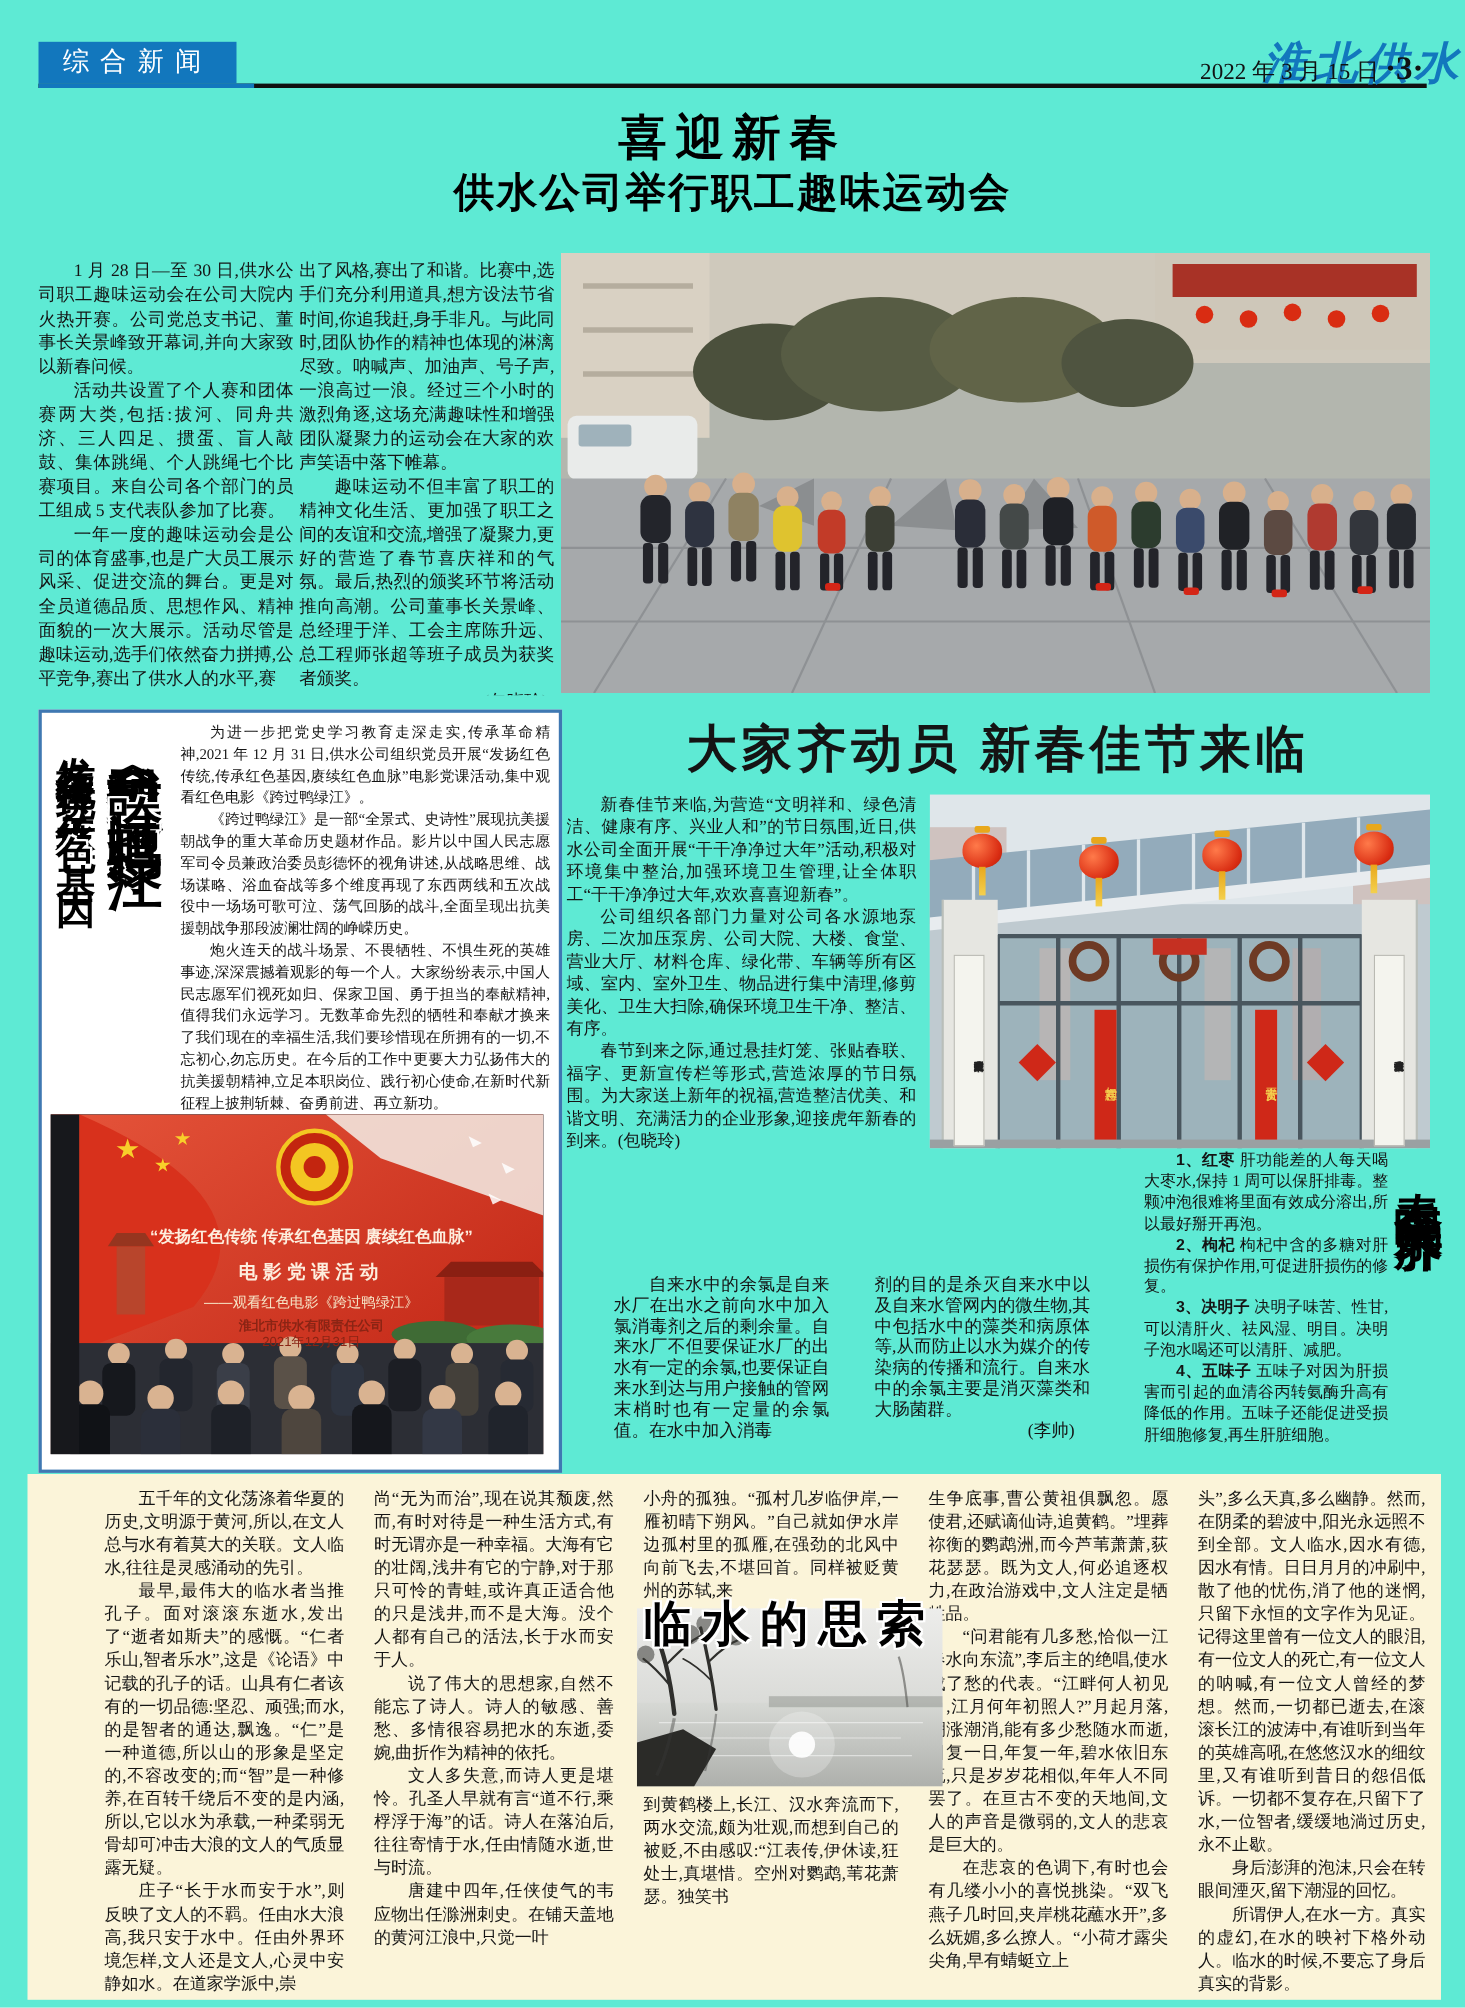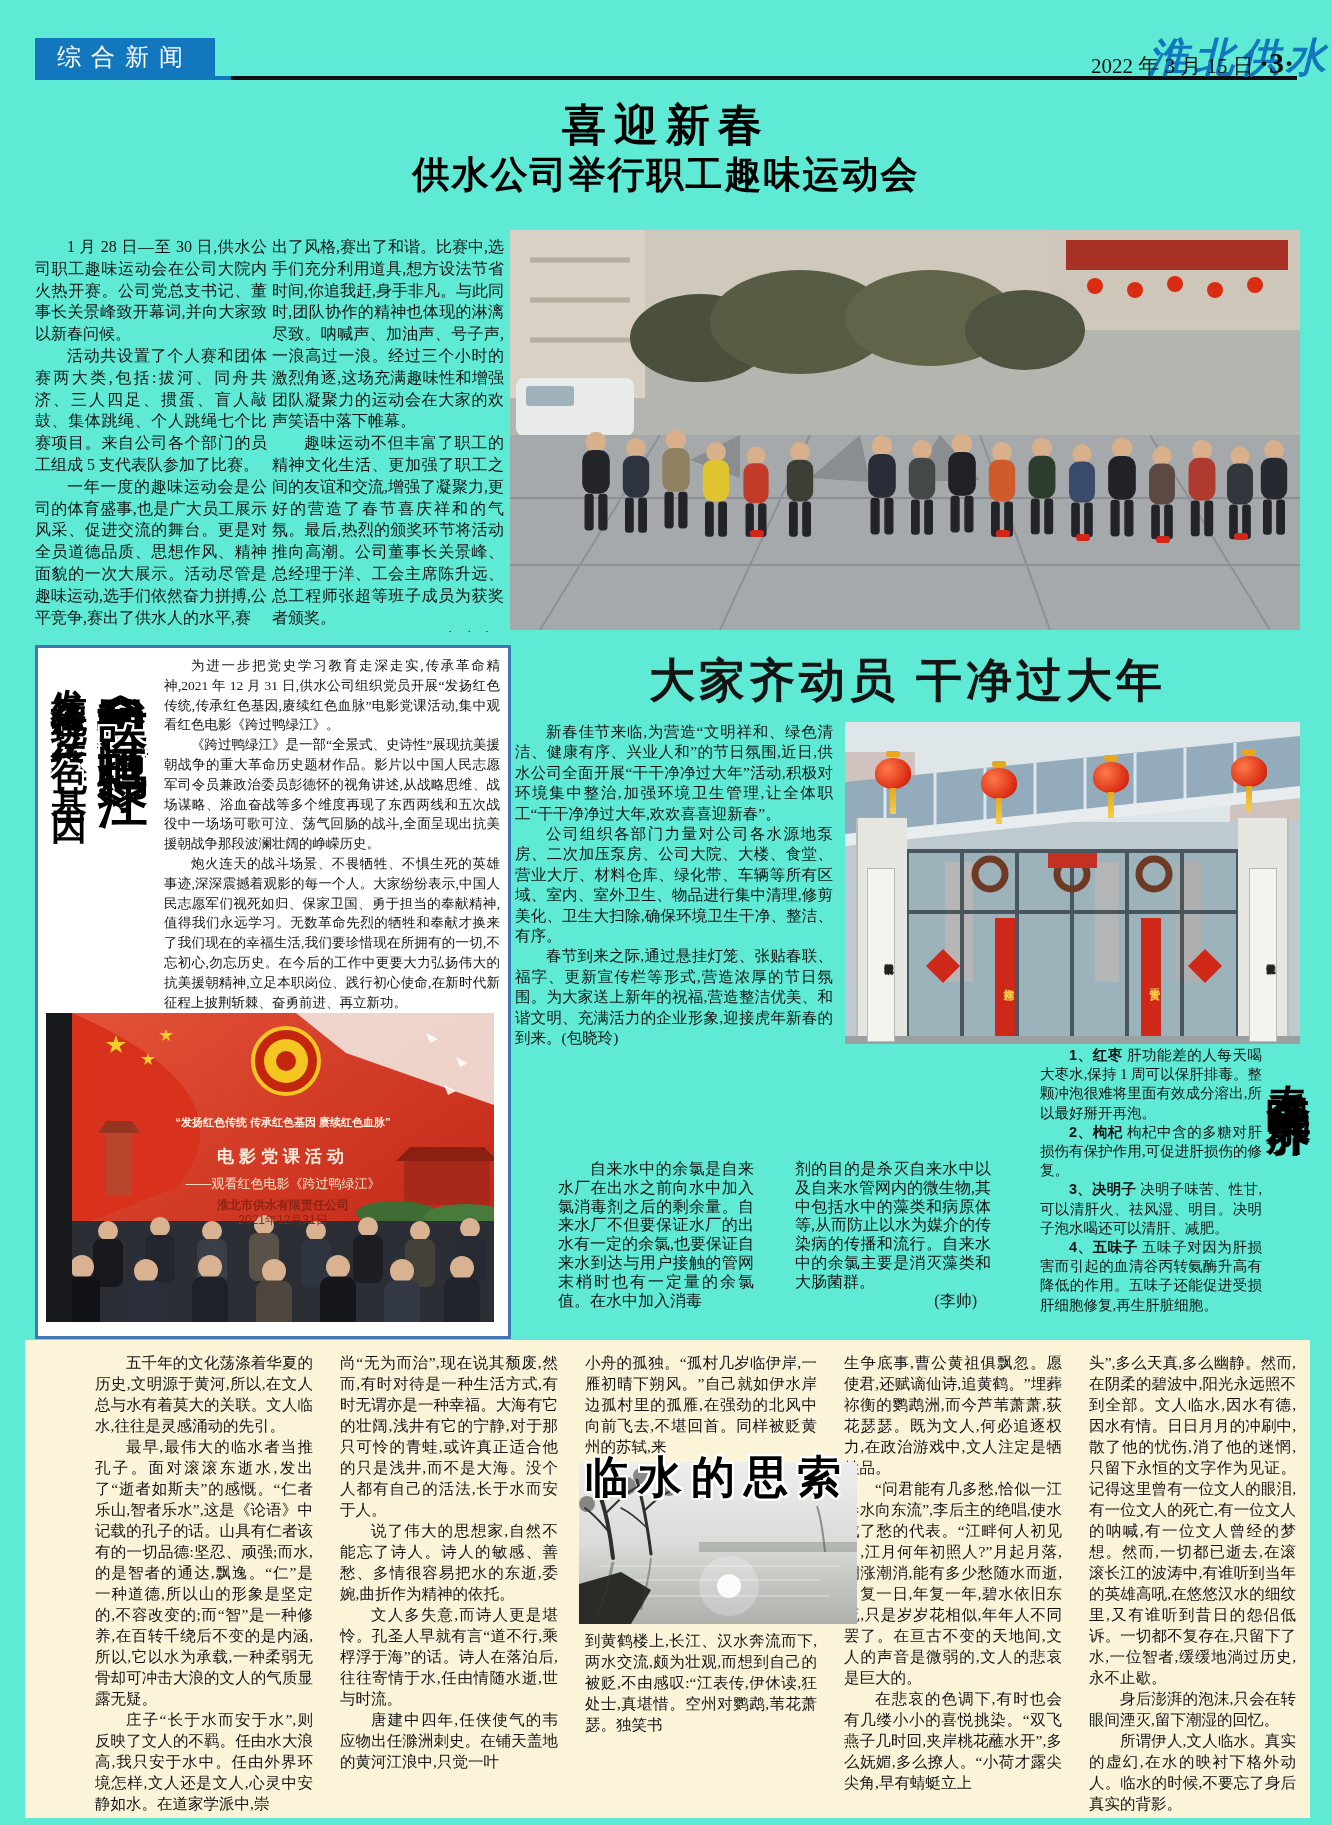--- a/index.html
+++ b/index.html
@@ -221,29 +221,29 @@
         <use href="#crw" transform="translate(424,215)" color="#262a33"></use>
         <use href="#crw" transform="translate(36,254) scale(1.2)" color="#101216"></use>
         <use href="#crw" transform="translate(100,258) scale(1.2)" color="#2b2f3a"></use>
         <use href="#crw" transform="translate(164,254) scale(1.2)" color="#1e2128"></use>
         <use href="#crw" transform="translate(228,258) scale(1.2)" color="#4e463e"></use>
         <use href="#crw" transform="translate(292,254) scale(1.2)" color="#15171c"></use>
         <use href="#crw" transform="translate(356,258) scale(1.2)" color="#333845"></use>
         <use href="#crw" transform="translate(416,255) scale(1.2)" color="#20242c"></use>
         <rect x="0" y="0" width="26" height="309" fill="#17181c"></rect>
       </svg>
-      <div class="poster-line" style="top:102px;font-size:11px;font-weight:bold;">“发扬红色传统 传承红色基因 赓续红色血脉”</div>
+      <div class="poster-line" style="top:102px;font-size:15px;font-weight:bold;">“发扬红色传统 传承红色基因 赓续红色血脉”</div>
       <div class="poster-line" style="top:132px;font-size:17px;font-weight:bold;letter-spacing:5px;">电影党课活动</div>
       <div class="poster-line" style="top:162px;font-size:13px;color:#f6e6c8;">——观看红色电影《跨过鸭绿江》</div>
       <div class="poster-line" style="top:184px;font-size:12px;color:#8a2414;font-weight:bold;">淮北市供水有限责任公司</div>
       <div class="poster-line" style="top:199px;font-size:12px;color:#8a2414;">2021年12月31日</div>
     </div>
   </div>
 
-  <div class="abs headline2 hei">大家齐动员  干净过大年</div>
+  <div class="abs headline2 hei">大家齐动员  新春佳节来临</div>
   <div class="abs clean-text jt">
     <p class="ind">新春佳节来临,为营造“文明祥和、绿色清洁、健康有序、兴业人和”的节日氛围,近日,供水公司全面开展“干干净净过大年”活动,积极对环境集中整治,加强环境卫生管理,让全体职工“干干净净过大年,欢欢喜喜迎新春”。</p>
     <p class="ind">公司组织各部门力量对公司各水源地泵房、二次加压泵房、公司大院、大楼、食堂、营业大厅、材料仓库、绿化带、车辆等所有区域、室内、室外卫生、物品进行集中清理,修剪美化、卫生大扫除,确保环境卫生干净、整洁、有序。</p>
     <p class="ind">春节到来之际,通过悬挂灯笼、张贴春联、福字、更新宣传栏等形式,营造浓厚的节日氛围。为大家送上新年的祝福,营造整洁优美、和谐文明、充满活力的企业形象,迎接虎年新春的到来。(包晓玲)</p>
   </div>
 
   <div class="abs photo-frame" style="left:845px;top:722px;width:455px;height:322px;">
     <svg width="455" height="322" viewBox="0 0 455 322" style="position:absolute;left:0;top:0;">
       <rect width="455" height="322" fill="#dfe6ea"></rect>
       <rect x="0" y="30" width="70" height="190" fill="#cbb9b4" opacity="0.8"></rect>
@@ -378,18 +378,18 @@
         <p>到黄鹤楼上,长江、汉水奔流而下,两水交流,颇为壮观,而想到自己的被贬,不由感叹:“江表传,伊休读,狂处士,真堪惜。空州对鹦鹉,苇花萧瑟。独笑书</p>
       </div>
       <div class="ecol e4 jt">
         <p>生争底事,曹公黄祖俱飘忽。愿使君,还赋谪仙诗,追黄鹤。”埋葬祢衡的鹦鹉洲,而今芦苇萧萧,荻花瑟瑟。既为文人,何必追逐权力,在政治游戏中,文人注定是牺牲品。</p>
         <p class="ind">“问君能有几多愁,恰似一江春水向东流”,李后主的绝唱,使水成了愁的代表。“江畔何人初见月,江月何年初照人?”月起月落,潮涨潮消,能有多少愁随水而逝,日复一日,年复一年,碧水依旧东流,只是岁岁花相似,年年人不同罢了。在亘古不变的天地间,文人的声音是微弱的,文人的悲哀是巨大的。</p>
         <p class="ind">在悲哀的色调下,有时也会有几缕小小的喜悦挑染。“双飞燕子几时回,夹岸桃花蘸水开”,多么妩媚,多么撩人。“小荷才露尖尖角,早有蜻蜓立上</p>
       </div>
       <div class="ecol e5 jt">
         <p>头”,多么天真,多么幽静。然而,在阴柔的碧波中,阳光永远照不到全部。文人临水,因水有德,因水有情。日日月月的冲刷中,散了他的忧伤,消了他的迷惘,只留下永恒的文字作为见证。记得这里曾有一位文人的眼泪,有一位文人的死亡,有一位文人的呐喊,有一位文人曾经的梦想。然而,一切都已逝去,在滚滚长江的波涛中,有谁听到当年的英雄高吼,在悠悠汉水的细纹里,又有谁听到昔日的怨侣低诉。一切都不复存在,只留下了水,一位智者,缓缓地淌过历史,永不止歇。</p>
         <p class="ind">身后澎湃的泡沫,只会在转眼间湮灭,留下潮湿的回忆。</p>
-        <p class="ind">所谓伊人,文人临水。真实的虚幻,在水的映衬下格外动人。临水的时候,不要忘了身后真实的背影。</p>
+        <p class="ind">所谓伊人,在水一方。真实的虚幻,在水的映衬下格外动人。临水的时候,不要忘了身后真实的背影。</p>
       </div>
     </div>
   </div>
 
 </div>
 
 </body></html>

